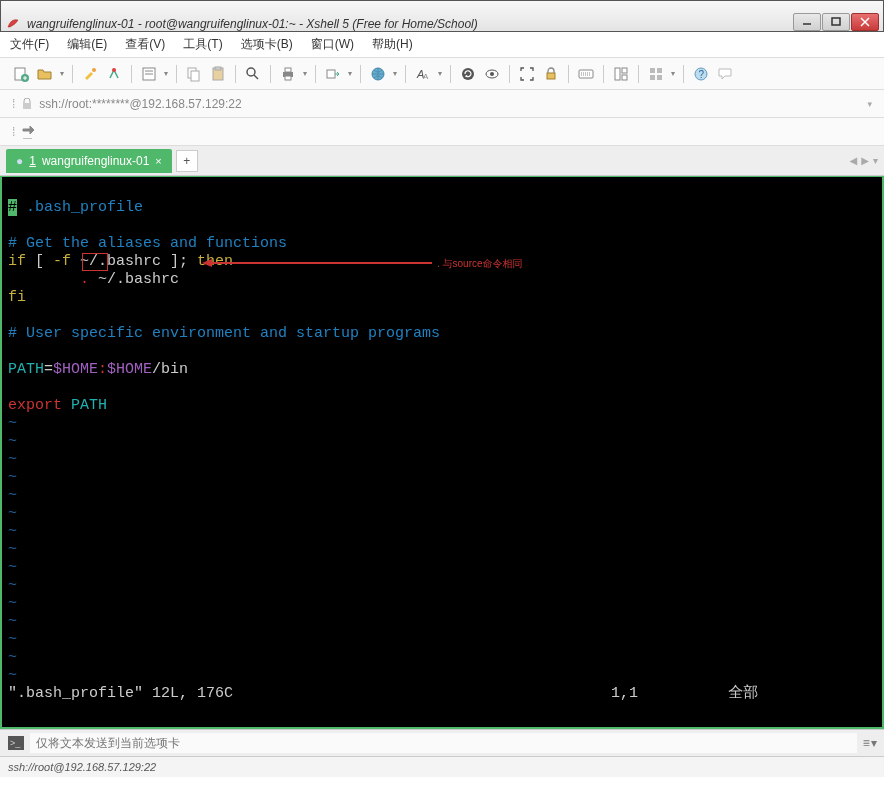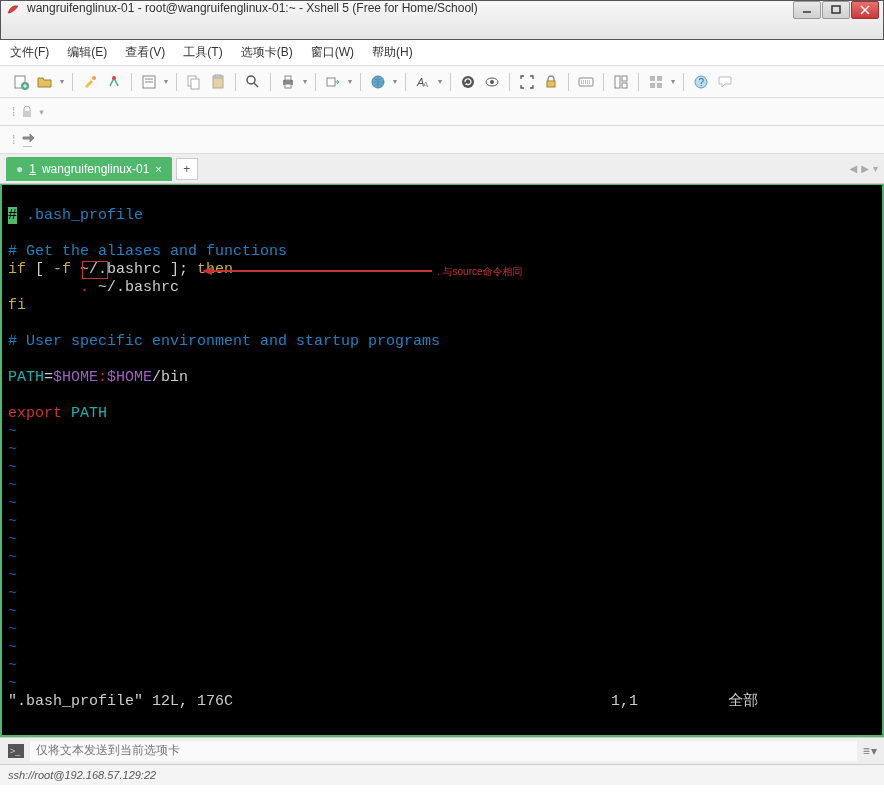--- a/index.html
+++ b/index.html
@@ -1,17 +1,17 @@
 <!DOCTYPE html>
 <html><head>
 <meta charset="utf-8">
 <style>
 * { margin: 0; padding: 0; box-sizing: border-box; }
 body { font-family: "Microsoft YaHei", Tahoma, sans-serif; font-size: 12px; background: #fff; width: 884px; height: 797px; overflow: hidden; }
-.titlebar { height: 40px; background: linear-gradient(to bottom, #f8f8f8, #e4e4e4); border: 1px solid #555; display: flex; align-items: flex-start; padding: 0 4px; }
+.titlebar { height: 32px; background: linear-gradient(to bottom, #f8f8f8, #e4e4e4); border: 1px solid #555; display: flex; align-items: flex-end; padding: 0 4px; font-style: italic; }
 .titlebar .appicon { width: 16px; height: 16px; margin-right: 6px; display: inline-flex; align-items: center; justify-content: center; }
 .titlebar .title { flex: 1; color: #333; font-size: 12px; }
 .winbtns { display: flex; gap: 1px; }
 .winbtn { width: 28px; height: 18px; display: flex; align-items: center; justify-content: center; background: linear-gradient(to bottom, #e8e8e8, #d0d0d0); border: 1px solid #999; border-radius: 2px; cursor: default; }
 .winbtn.close { background: linear-gradient(to bottom, #e87070, #c83a3a); border-color: #a03030; color: #fff; }
 .menubar { height: 26px; background: #fff; border-bottom: 1px solid #ddd; display: flex; align-items: center; padding: 0 10px; gap: 18px; }
 .menuitem { color: #333; cursor: default; }
 .toolbar { height: 32px; background: #fafafa; border-bottom: 1px solid #ddd; display: flex; align-items: center; padding: 0 12px; gap: 6px; }
 .tbtn { width: 18px; height: 18px; display: flex; align-items: center; justify-content: center; color: #555; }
 .tsep { width: 1px; height: 18px; background: #ccc; margin: 0 2px; }
@@ -30,21 +30,21 @@
 .c-kw { color: #c8b040; }
 .c-red { color: #cc3333; }
 .c-var { color: #a060c0; }
 .c-env { color: #20b0b0; }
 .tilde { color: #2060a0; }
 .arrow-line { position: absolute; left: 205px; top: 85px; width: 225px; height: 2px; background: #cc3333; }
 .arrow-head { position: absolute; left: 200px; top: 82px; width: 0; height: 0; border-right: 10px solid #cc3333; border-top: 4px solid transparent; border-bottom: 4px solid transparent; }
 .annot { position: absolute; left: 435px; top: 78px; color: #cc3333; font-family: "Microsoft YaHei", sans-serif; font-size: 10px; }
 .redbox { position: absolute; left: 80px; top: 76px; width: 26px; height: 18px; border: 1px solid #cc3333; }
 .inputbar { height: 28px; background: #eee; display: flex; align-items: center; padding: 0 8px; gap: 6px; color: #888; border-top: 1px solid #ccc; border-bottom: 1px solid #ccc; }
-.inputbar input { flex: 1; border: none; background: #fafafa; padding: 3px 6px; color: #888; font-size: 12px; outline: none; font-family: Liberation Mono, monospace; }
+.inputbar input { flex: 1; border: none; background: #fafafa; padding: 3px 6px; color: #888; font-size: 12px; outline: none; font-family: Liberation Sans, sans-serif; }
 .statusbar { height: 20px; background: #f4f4f4; display: flex; align-items: center; padding: 0 8px; color: #555; font-size: 11px; font-style: italic; }
 .statusbar .sp { margin-left: auto; display: flex; gap: 14px; align-items: center; }
 svg { display: block; }
 </style>
 </head>
 <body>
 
 <div class="titlebar">
   <span class="appicon">
       <svg width="14" height="14" viewBox="0 0 14 14">
@@ -239,20 +239,21 @@
 </div>
 
 <div class="addressbar">
   <span style="color:#aaa">⁞</span>
   <span>
       <svg width="12" height="12">
         <rect x="2" y="5" width="8" height="6" fill="#ccc"></rect>
         <path d="M3 5V3a3 3 0 0 1 6 0v2" fill="none" stroke="#aaa"></path>
       </svg>
     </span>
+  <input value="ssh://root:********@192.168.57.129:22" style="">
   <span style="color:#aaa;font-size:9px">▾</span>
 </div>
 
 <div class="hintbar">
   <span style="color:#aaa">⁞</span>
   <span>
       <svg width="14" height="14">
         <path d="M2 3h7v3l4-4-4-4v3H2zM2 11h9" fill="#888" stroke="#888" transform="translate(0,3)"></path>
       </svg>
     </span>

